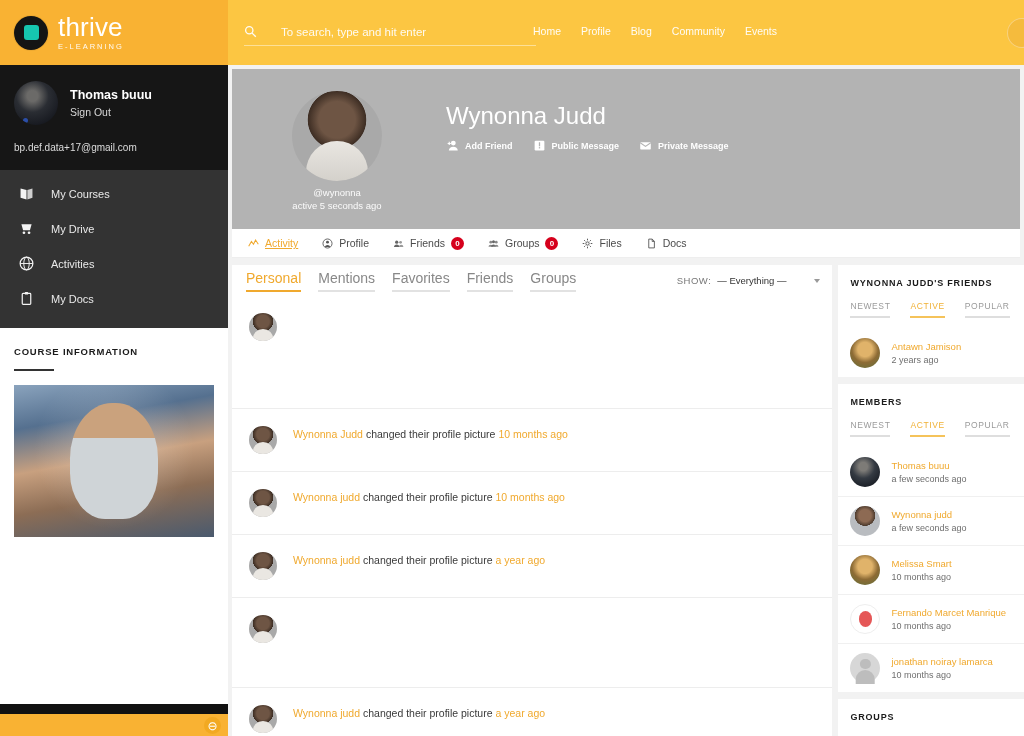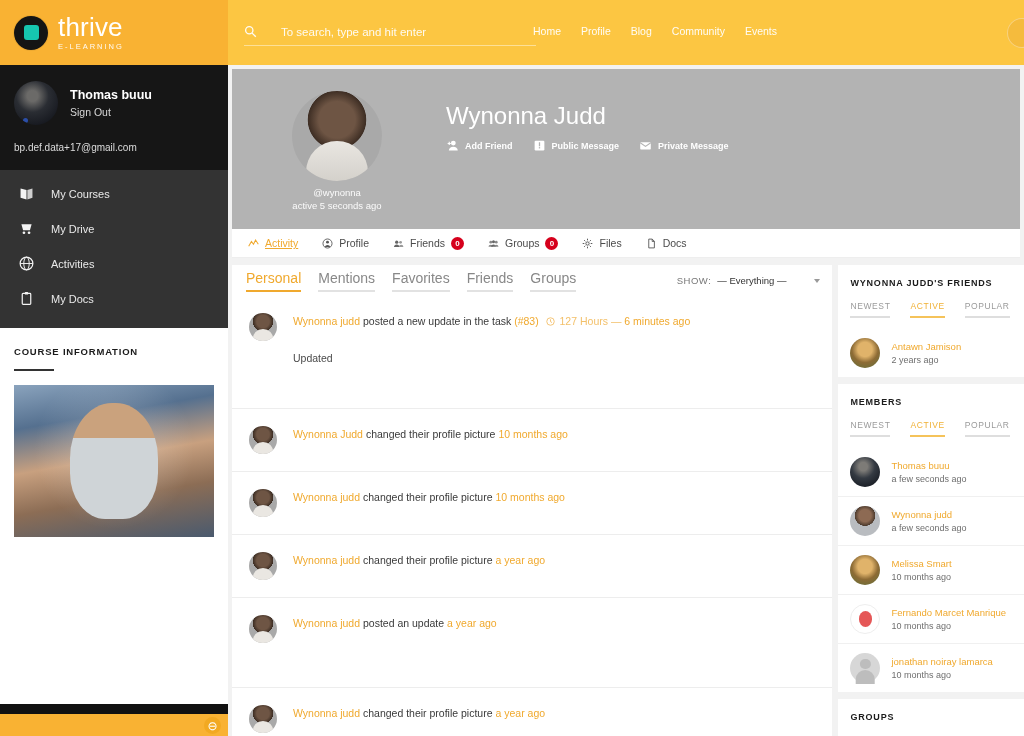--- a/index.html
+++ b/index.html
@@ -455,35 +455,20 @@
           <span class="lbl">SHOW:</span>
           <span class="val">— Everything —</span>
           <span class="caret"></span>
         </div>
       </div>
 
       <div class="stream">
 
         <div class="act tall">
           <div class="act-ava"></div>
-          <div class="act-body">
-            <div class="act-line">
-              <a href="#">Wynonna judd</a>
-              <span>posted a new update in the task</span>
-              <a href="#">(#83)</a>
-              <svg class="clock" viewBox="0 0 12 12">
-                <circle cx="6" cy="6" r="5" fill="none" stroke="#f3c06a" stroke-width="1.2"></circle>
-                <path d="M6 3v3.2l2 1.2" fill="none" stroke="#f3c06a" stroke-width="1.2"></path>
-              </svg>
-              <span class="muted">127 Hours</span>
-              <span class="muted">—</span>
-              <a href="#">6 minutes ago</a>
-            </div>
-            <div class="act-text">Updated</div>
-          </div>
         </div>
 
         <div class="act">
           <div class="act-ava"></div>
           <div class="act-body">
             <div class="act-line">
               <a href="#">Wynonna Judd</a>
               <span>changed their profile picture</span>
               <a href="#">10 months ago</a>
             </div>
@@ -507,27 +492,20 @@
             <div class="act-line">
               <a href="#">Wynonna judd</a>
               <span>changed their profile picture</span>
               <a href="#">a year ago</a>
             </div>
           </div>
         </div>
 
         <div class="act tall2">
           <div class="act-ava"></div>
-          <div class="act-body">
-            <div class="act-line">
-              <a href="#">Wynonna judd</a>
-              <span>posted an update</span>
-              <a href="#">a year ago</a>
-            </div>
-          </div>
         </div>
 
         <div class="act">
           <div class="act-ava"></div>
           <div class="act-body">
             <div class="act-line">
               <a href="#">Wynonna judd</a>
               <span>changed their profile picture</span>
               <a href="#">a year ago</a>
             </div>

